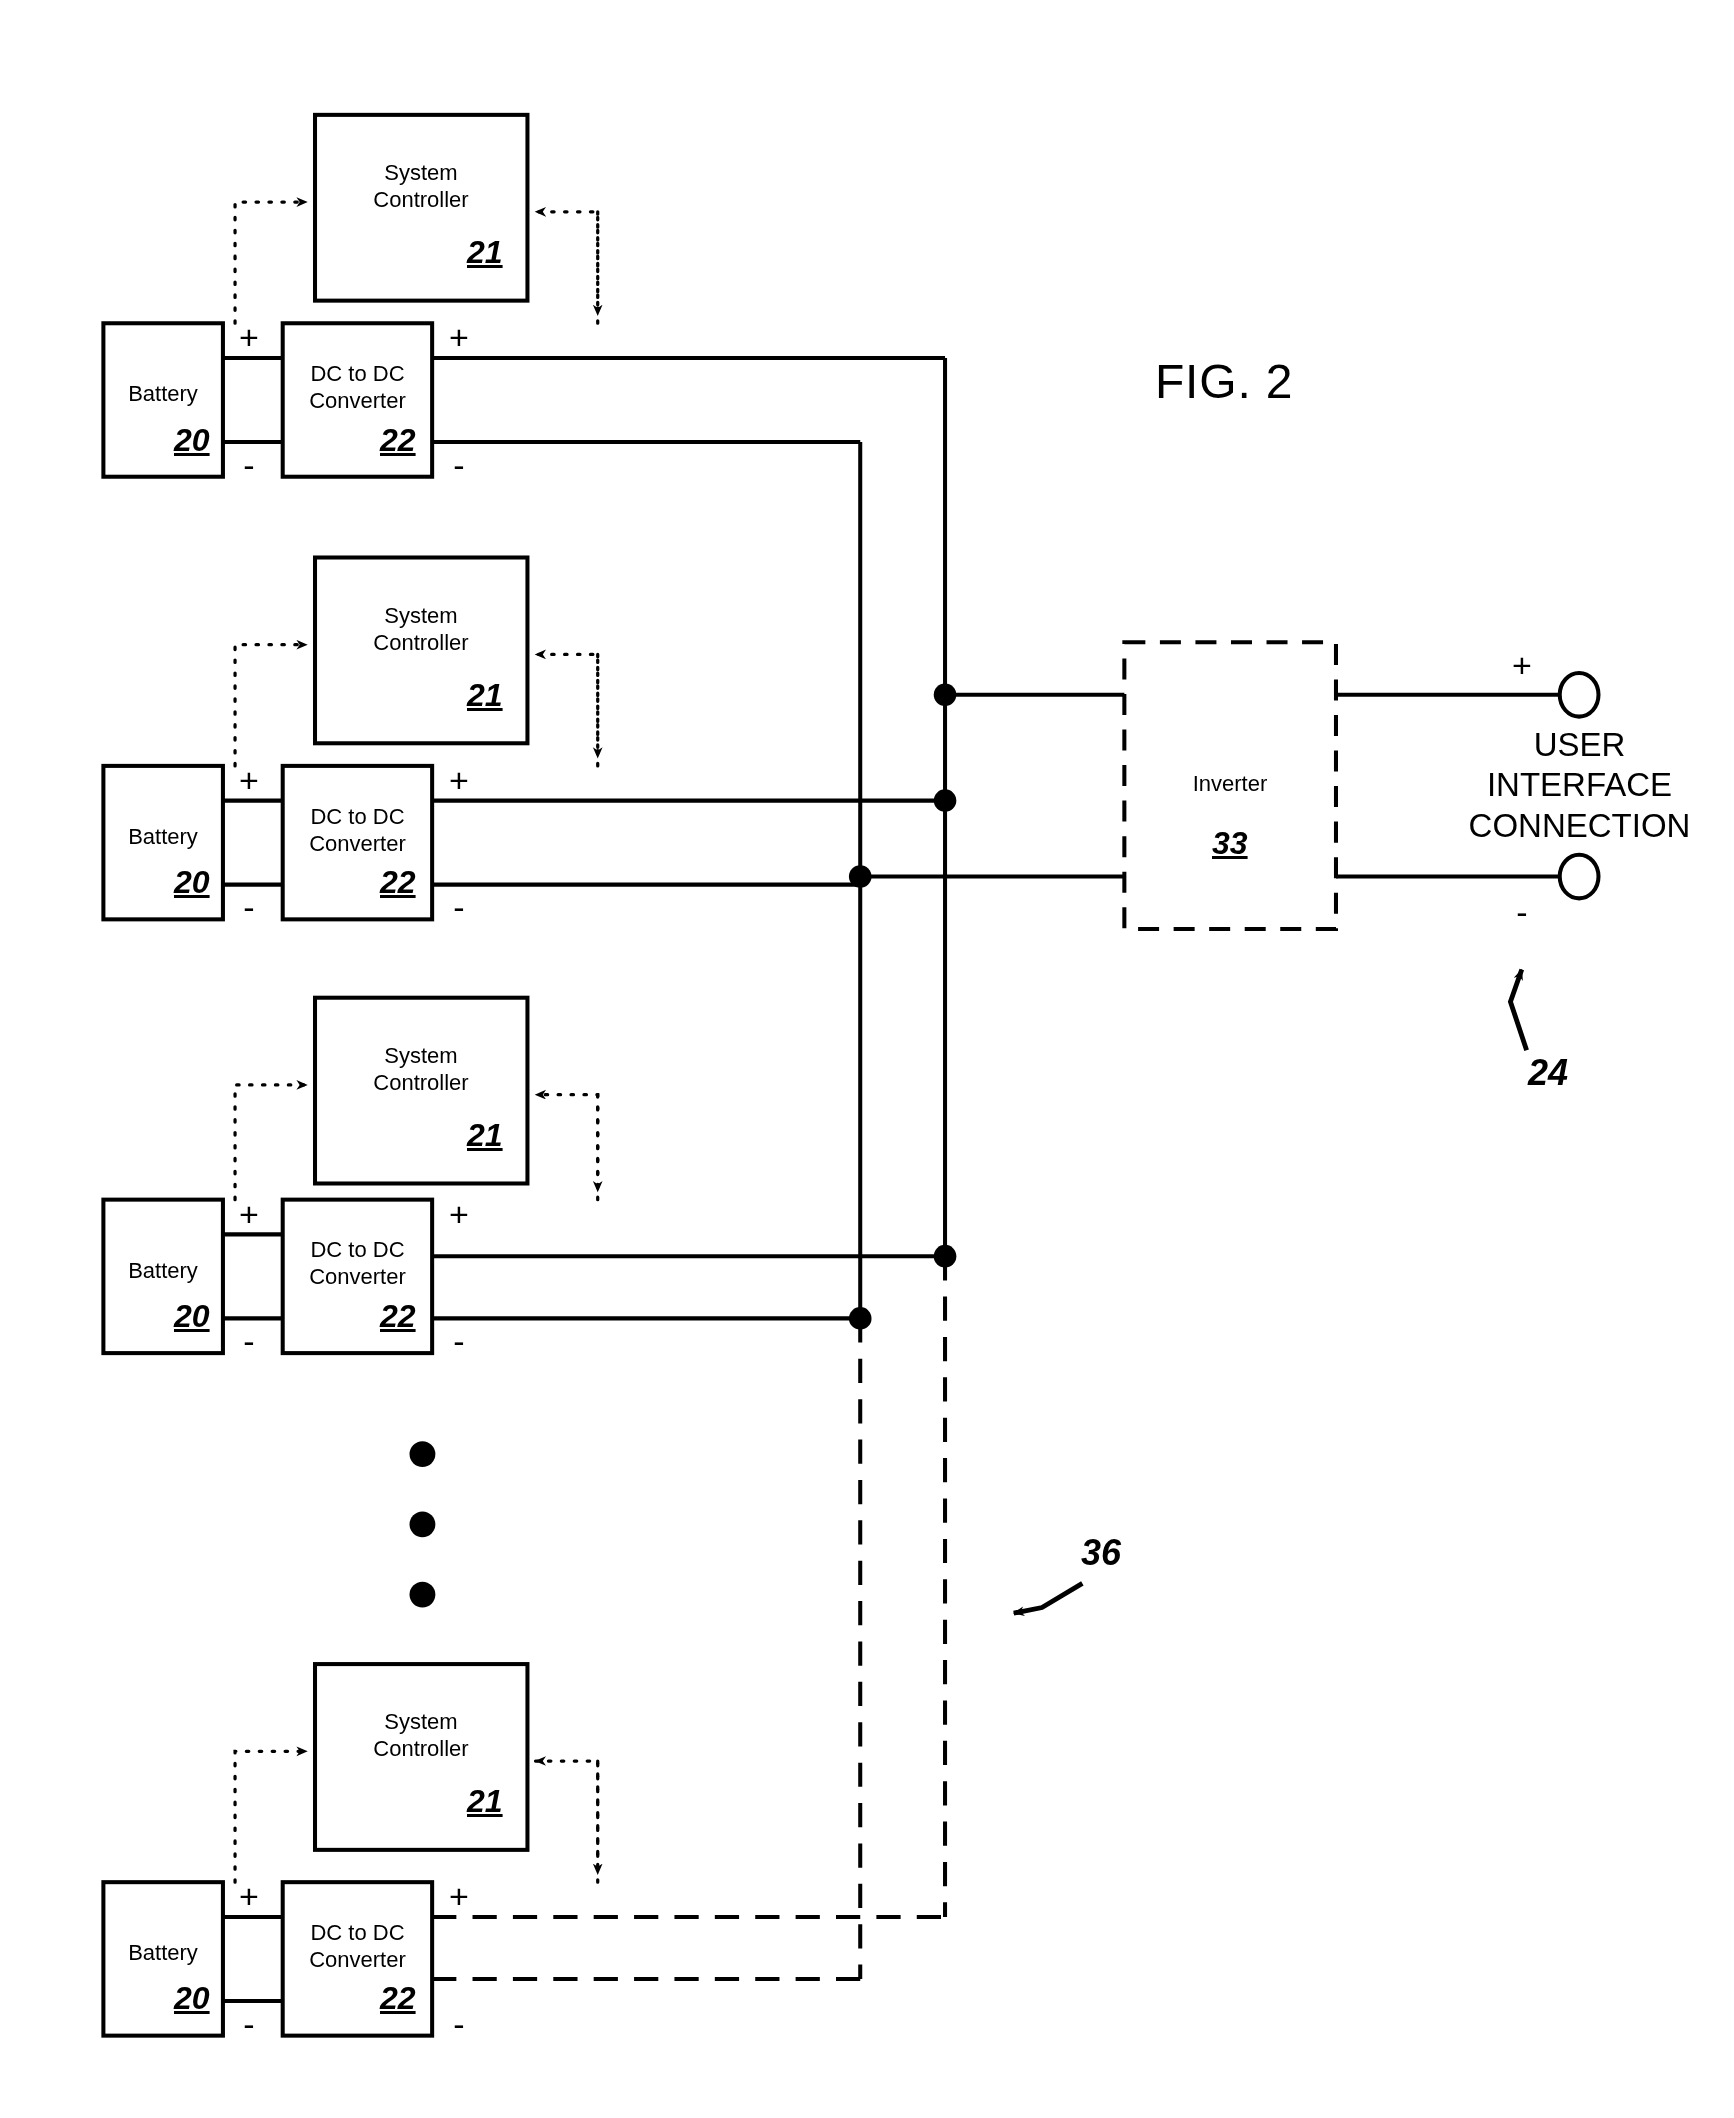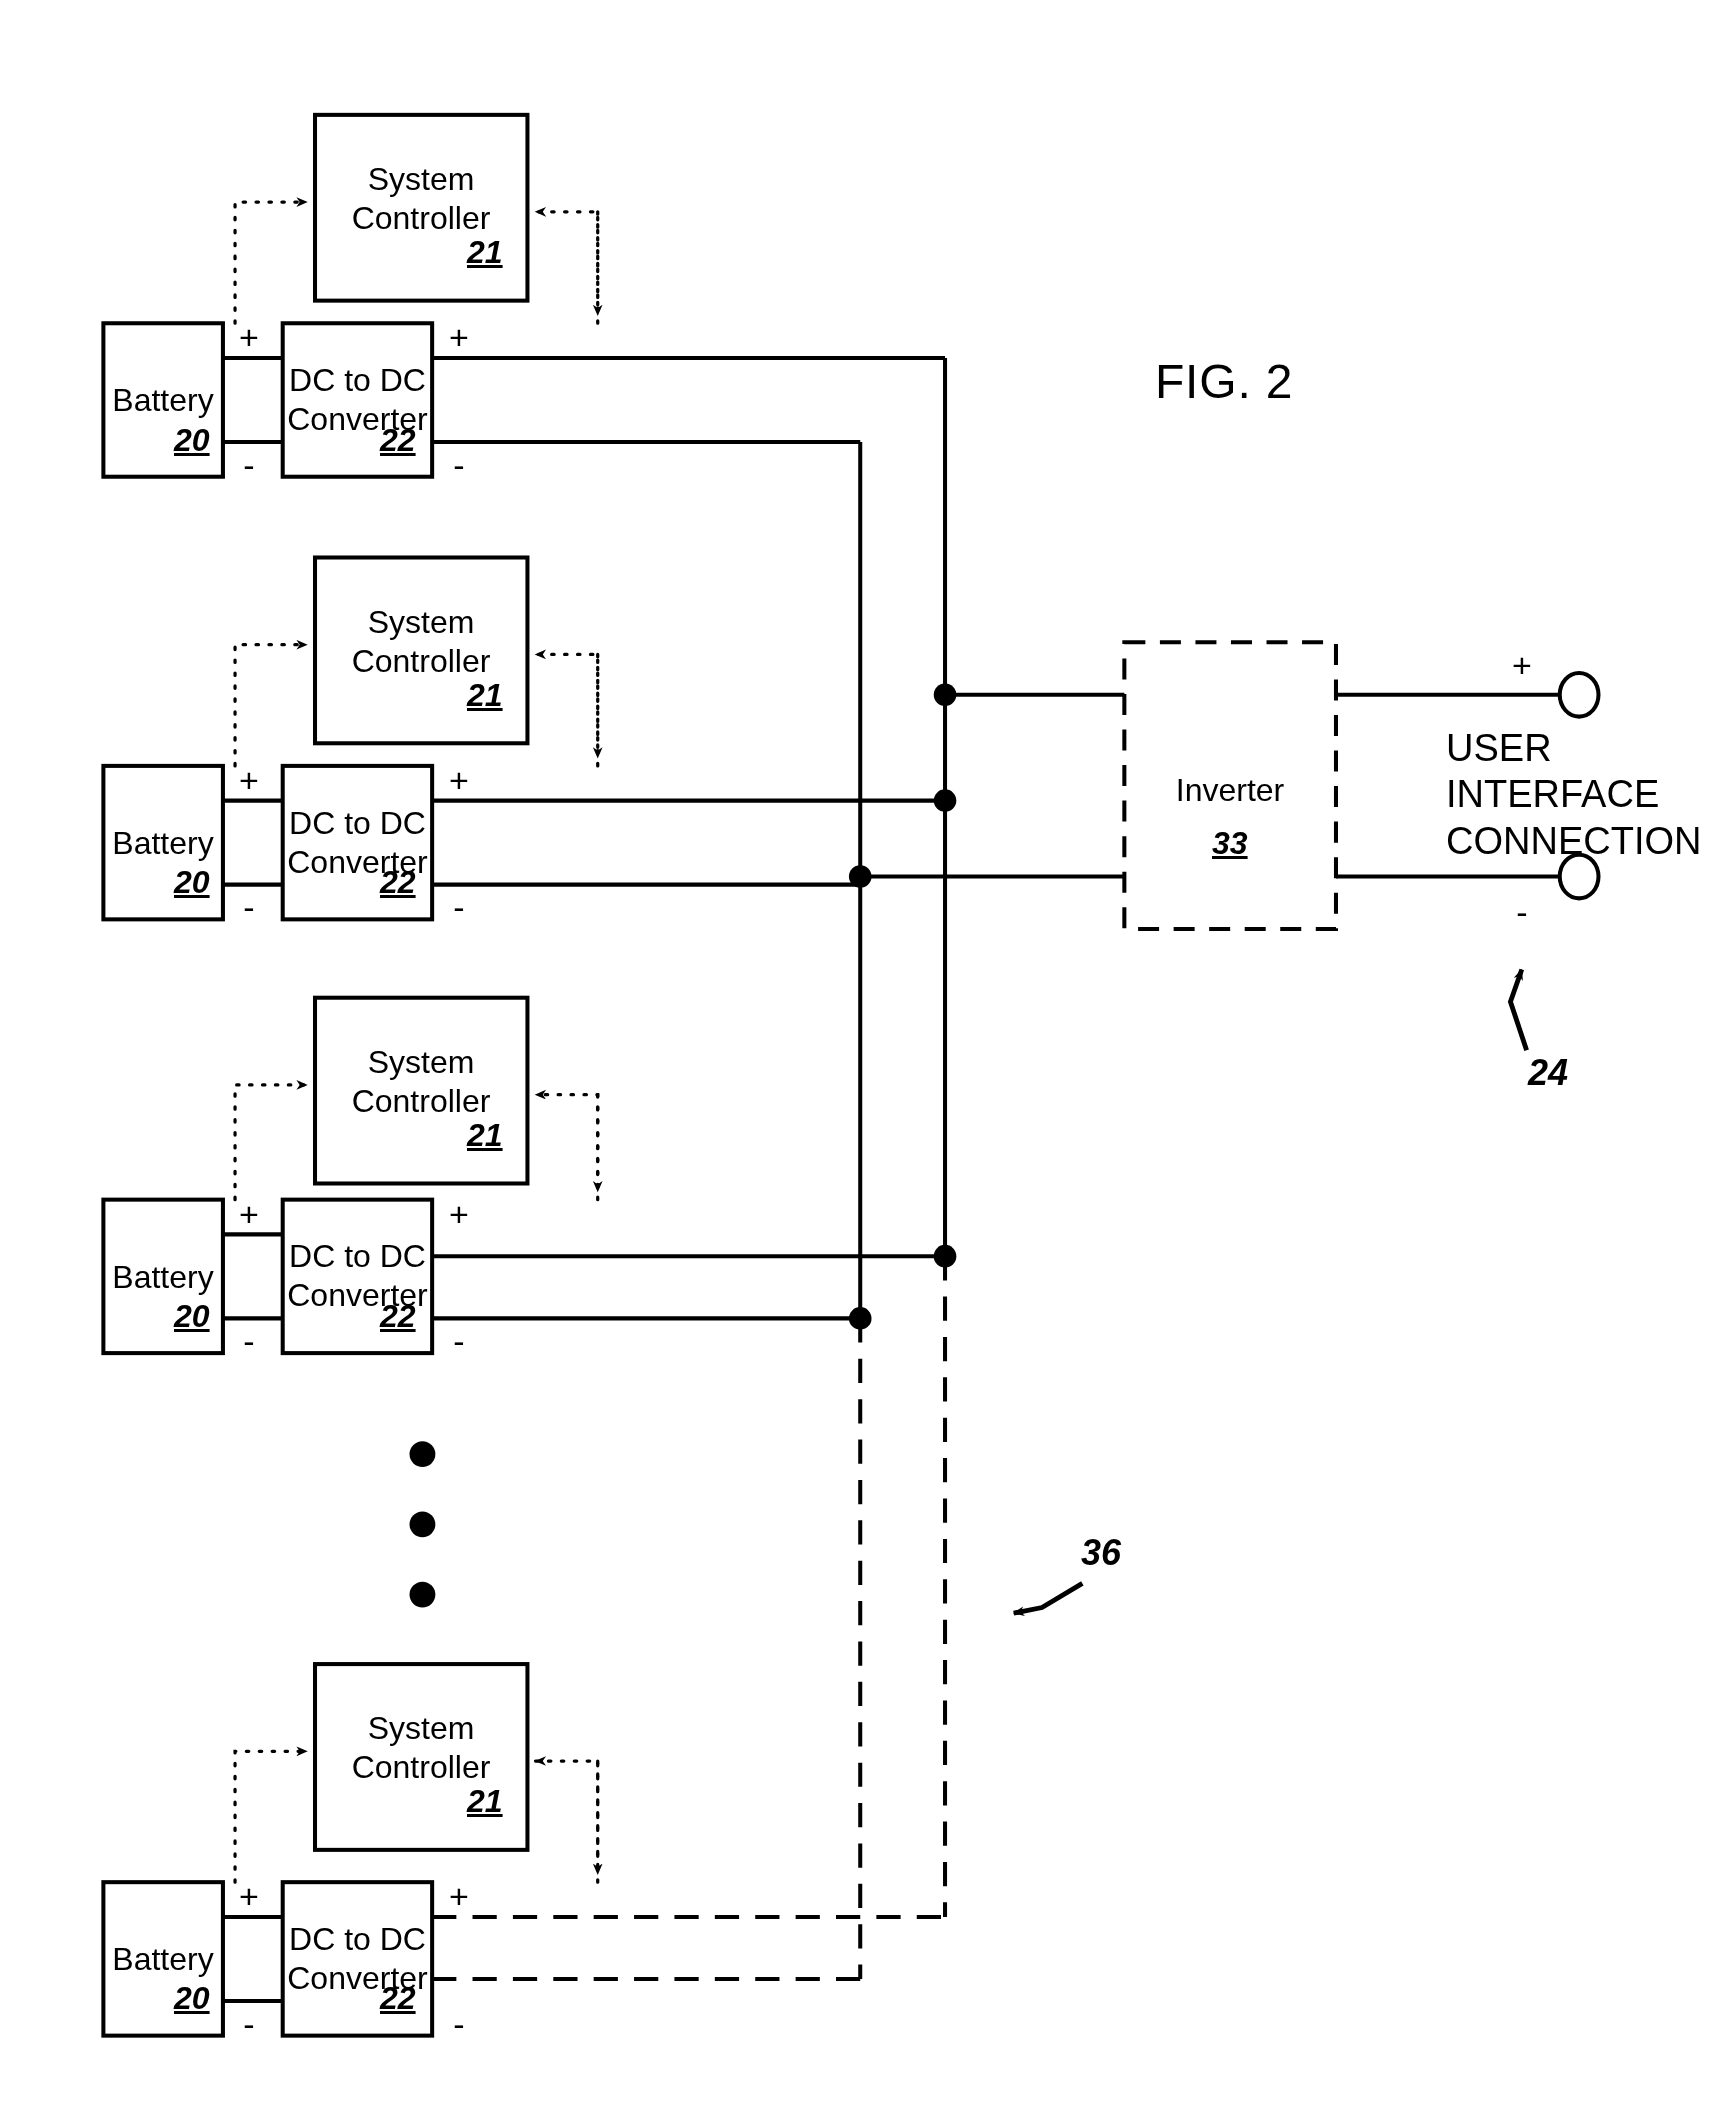--- a/index.html
+++ b/index.html
@@ -15,21 +15,21 @@
 
   .blk-label {
     position:absolute;
     text-align:center;
     color:#000;
     font-family:"Liberation Sans", sans-serif;
     line-height:1.22;
     white-space:pre-line;
     pointer-events:none;
   }
-  .blk-title { font-size:32px; }
+  .blk-title { font-size:22px; }
   .blk-num {
     position:absolute;
     font-size:32px;
     font-weight:bold;
     font-style:italic;
     text-decoration:underline;
     color:#000;
     font-family:"Liberation Sans", sans-serif;
   }
   .sign {
@@ -41,23 +41,23 @@
   }
   .fig-title {
     position:absolute;
     font-size:48px;
     color:#000;
     letter-spacing:0.8px;
     font-family:"Liberation Sans", sans-serif;
   }
   .ui-text {
     position:absolute;
-    font-size:38px;
-    color:#000;
-    text-align:left;
+    font-size:33px;
+    color:#000;
+    text-align:center;
     line-height:1.22;
     white-space:pre-line;
     font-family:"Liberation Sans", sans-serif;
   }
   .ref-num {
     position:absolute;
     font-size:36px;
     font-weight:bold;
     font-style:italic;
     color:#000;

